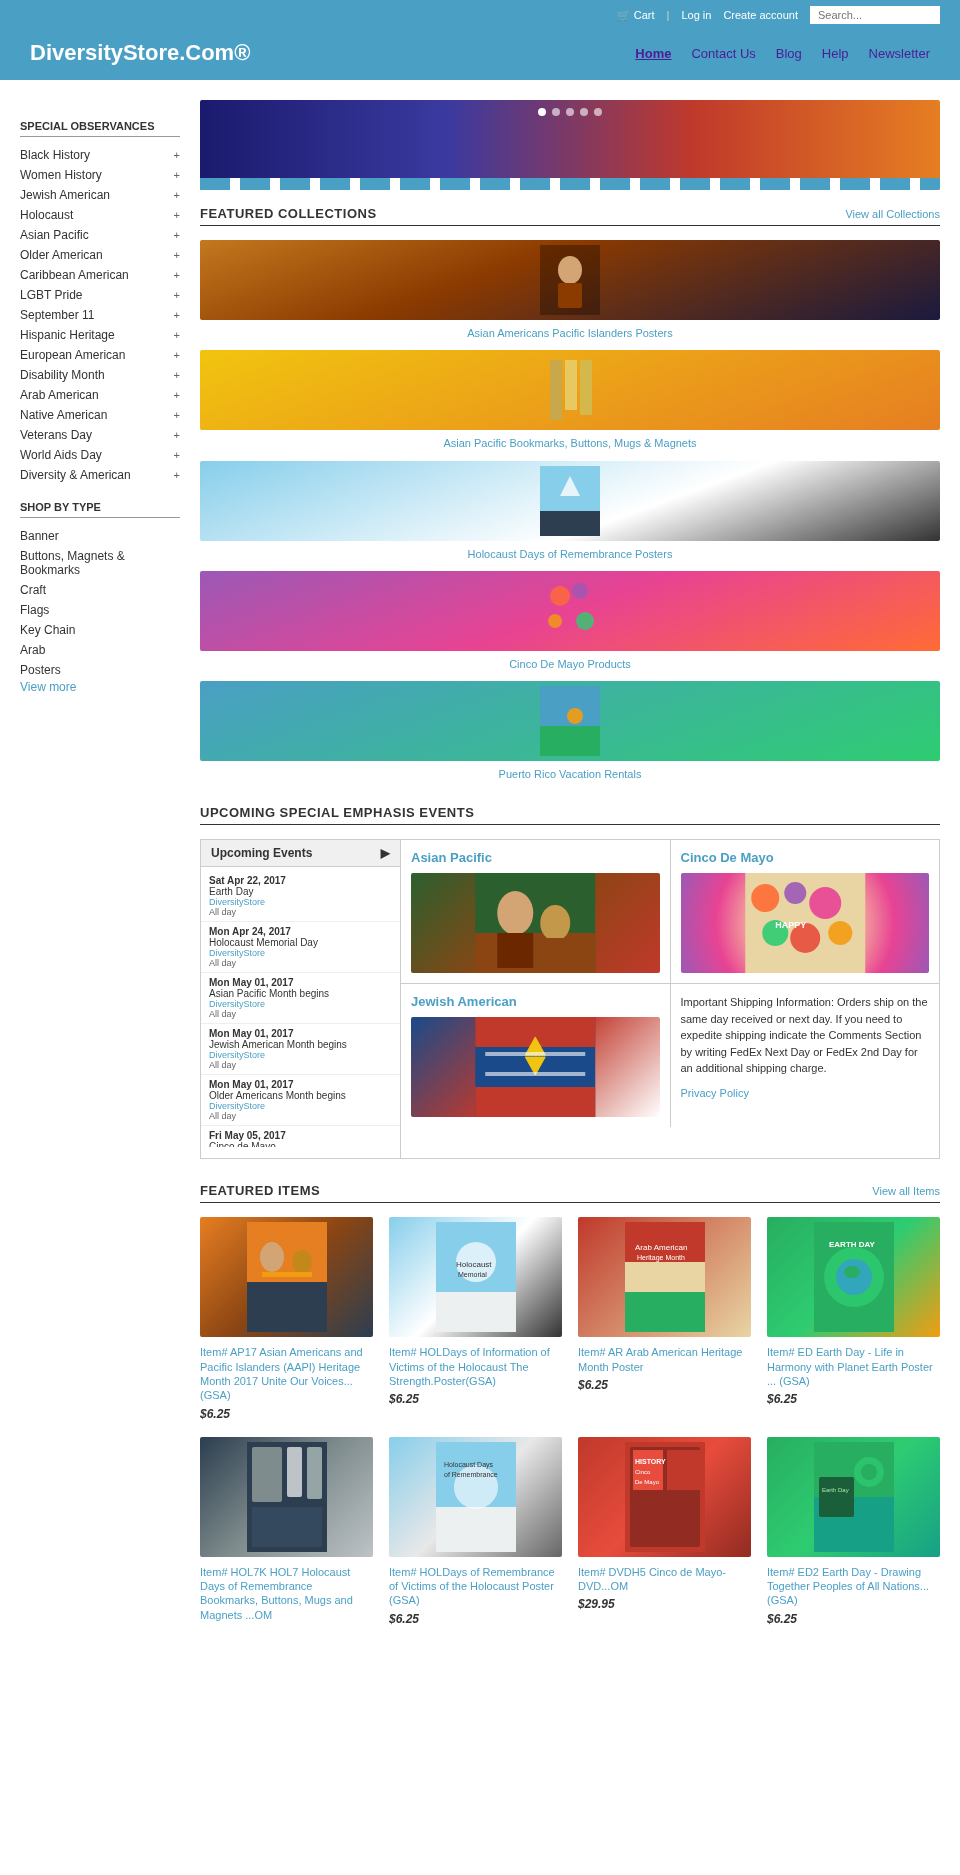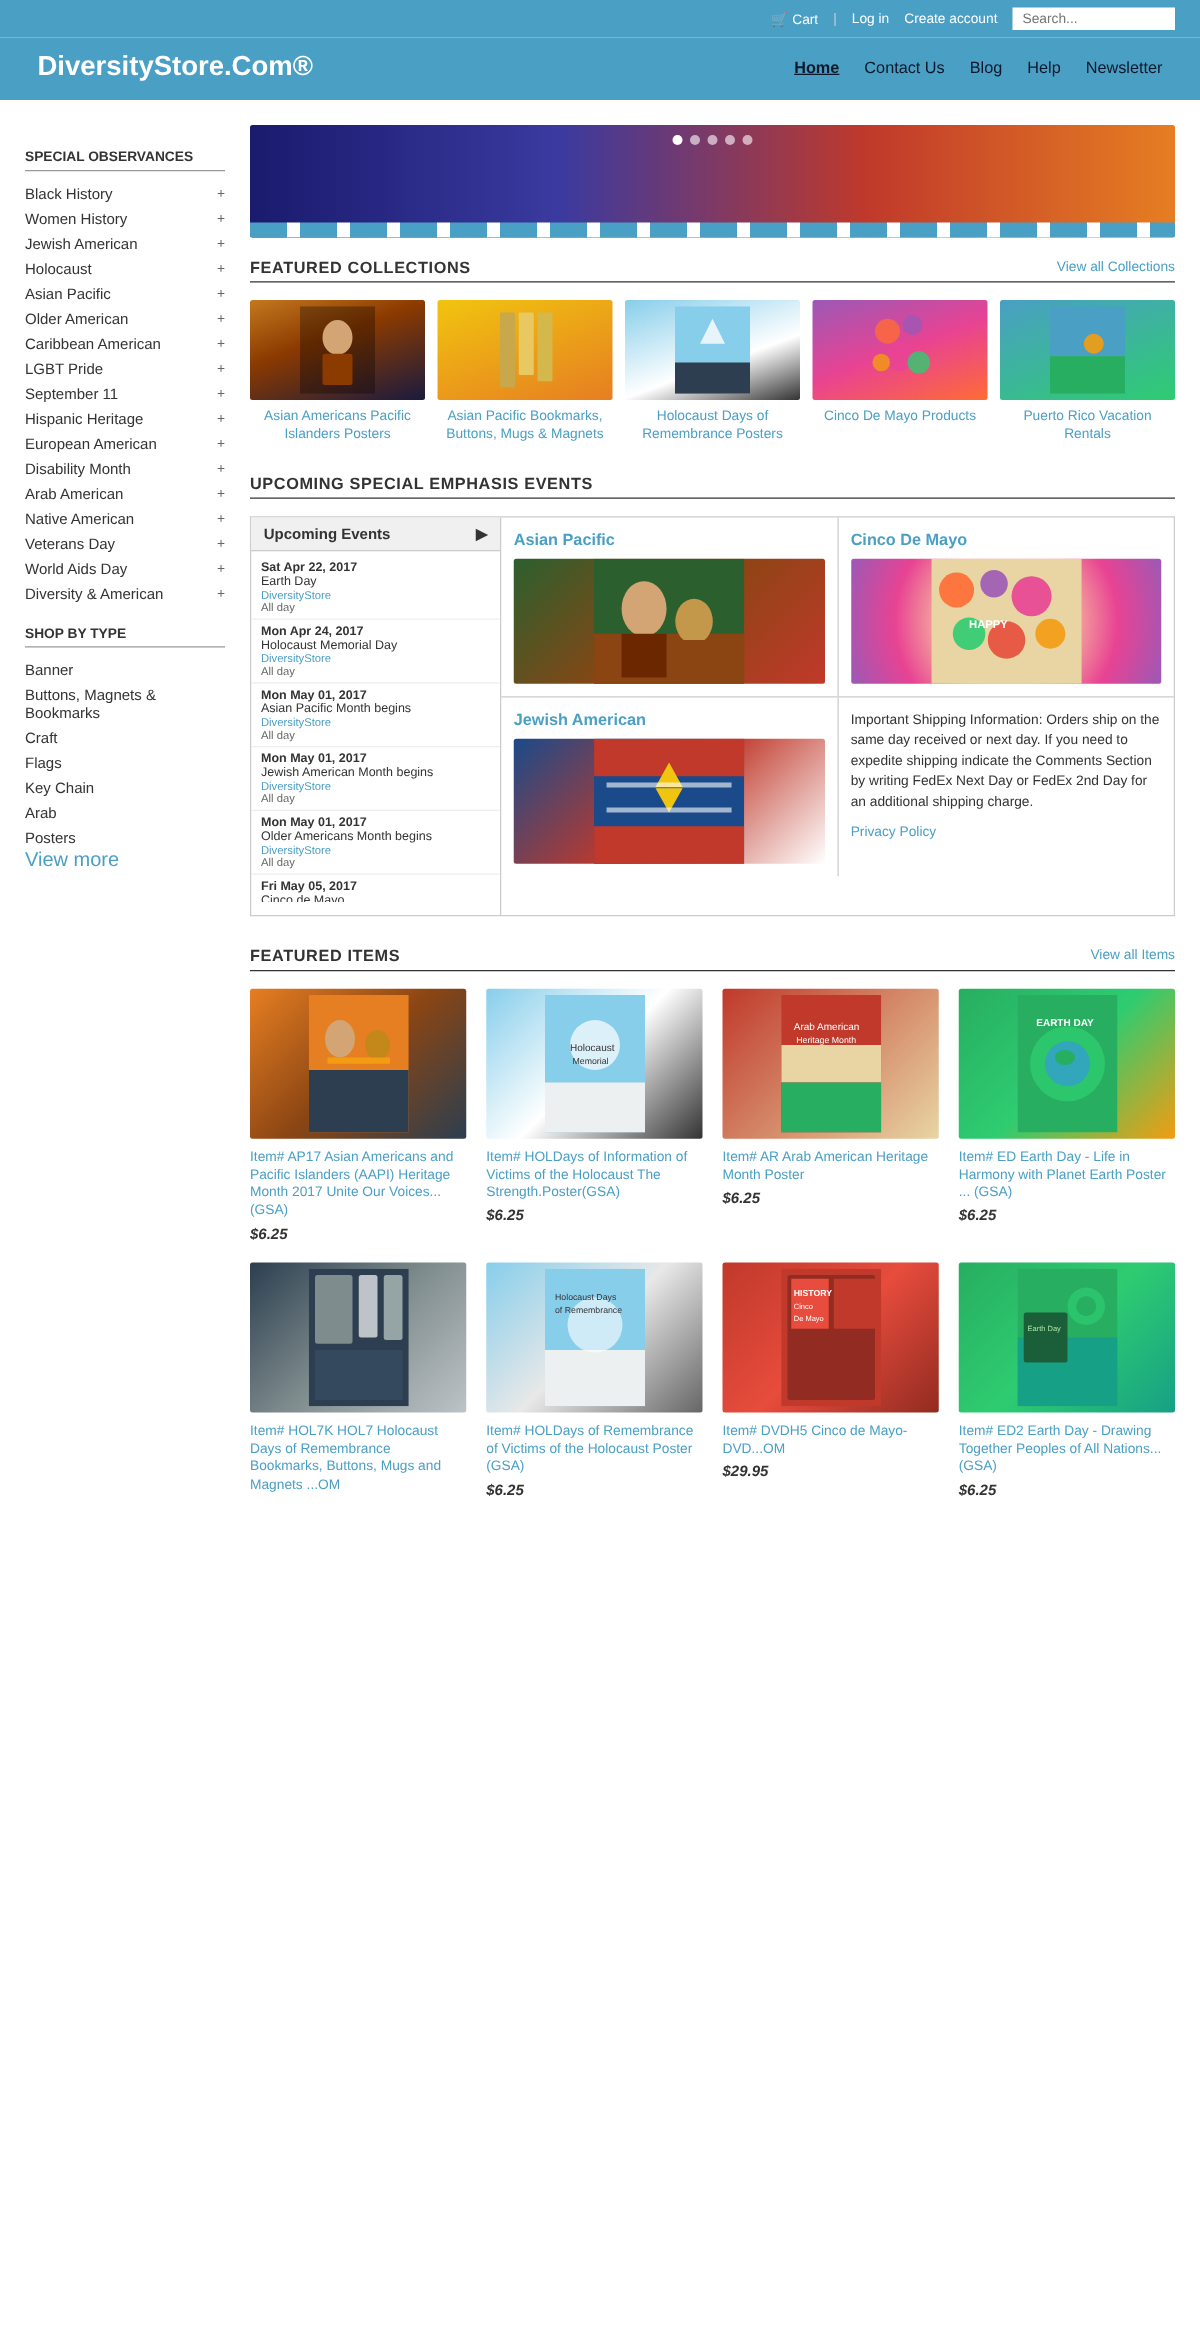--- a/index.html
+++ b/index.html
@@ -33,21 +33,21 @@
       display: flex;
       align-items: center;
       justify-content: space-between;
     }
     .logo {
       color: #fff;
       font-size: 22px;
       font-weight: bold;
     }
     .main-nav { display: flex; gap: 20px; align-items: center; }
-    .main-nav a { color: #0f172a; text-decoration: none; font-size: 13px; text-align: center; }
+    .main-nav a { color: #4c1d95; text-decoration: none; font-size: 13px; text-align: center; }
     .main-nav a.active { font-weight: bold; text-decoration: underline; }
 
     
     .page-body { display: flex; padding: 20px 20px; gap: 20px; }
 
     
     .sidebar { width: 160px; flex-shrink: 0; margin-top: 20px; }
     .sidebar-section-title {
       font-size: 11px;
       font-weight: bold;
@@ -67,21 +67,21 @@
       cursor: pointer;
     }
     .sidebar-item .plus { color: #666; font-size: 11px; }
     .sidebar-section { margin-bottom: 16px; }
     .sidebar-type-item {
       padding: 3px 0;
       font-size: 12px;
       cursor: pointer;
       color: #333;
     }
-    .view-more { color: #4a9fc4; cursor: pointer; font-size: 16px; }
+    .view-more { color: #4a9fc4; cursor: pointer; font-size: 12px; }
 
     
     .main-content { flex: 1; }
 
     
     .hero-banner {
       width: 100%;
       height: 90px;
       background: linear-gradient(to right, #1a1a6e, #3a3aa0, #c0392b, #e67e22);
       border-radius: 2px;
@@ -113,20 +113,21 @@
       letter-spacing: 0.5px;
       color: #333;
     }
     .view-all-link { color: #4a9fc4; font-size: 11px; cursor: pointer; }
 
     
     .collections-row {
       display: flex;
       gap: 10px;
       margin-bottom: 24px;
+      flex-direction: column;
     }
     .collection-item {
       flex: 1;
       text-align: center;
       cursor: pointer;
     }
     .collection-img {
       width: 100%;
       height: 80px;
       border-radius: 2px;

